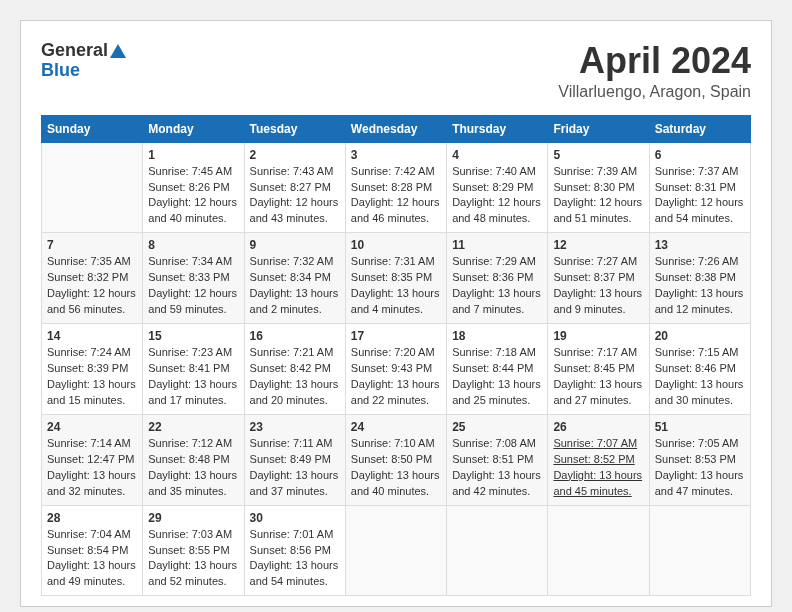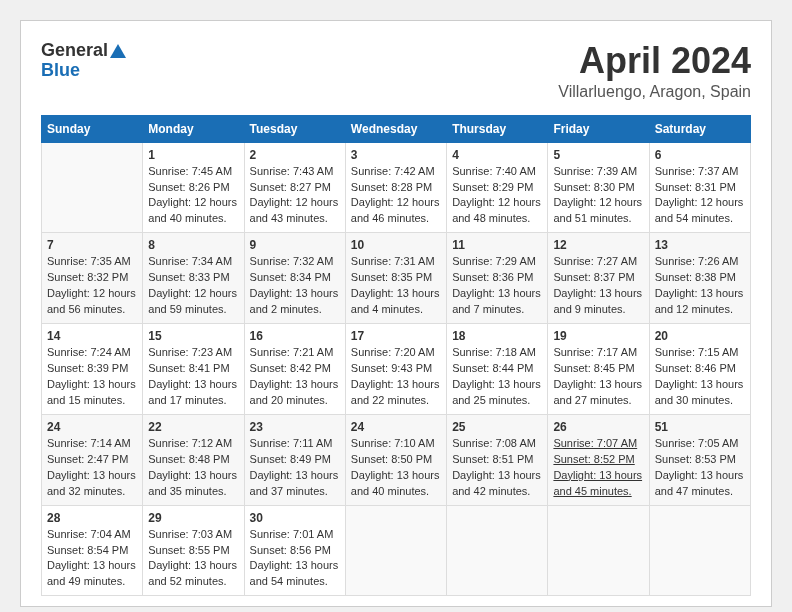--- a/index.html
+++ b/index.html
@@ -221,21 +221,21 @@
 Sunset: 8:45 PM
 Daylight: 13 hours
 and 27 minutes.</span></td>
           <td><span class="day-number">20</span><span class="day-detail" style="white-space: pre-line;">Sunrise: 7:15 AM
 Sunset: 8:46 PM
 Daylight: 13 hours
 and 30 minutes.</span></td>
         </tr>
         <tr>
           <td><span class="day-number">24</span><span class="day-detail" style="white-space: pre-line;">Sunrise: 7:14 AM
-Sunset: 2:47 PM
+Sunset: 12:47 PM
 Daylight: 13 hours
 and 32 minutes.</span></td>
           <td><span class="day-number">22</span><span class="day-detail" style="white-space: pre-line;">Sunrise: 7:12 AM
 Sunset: 8:48 PM
 Daylight: 13 hours
 and 35 minutes.</span></td>
           <td><span class="day-number">23</span><span class="day-detail" style="white-space: pre-line;">Sunrise: 7:11 AM
 Sunset: 8:49 PM
 Daylight: 13 hours
 and 37 minutes.</span></td>

